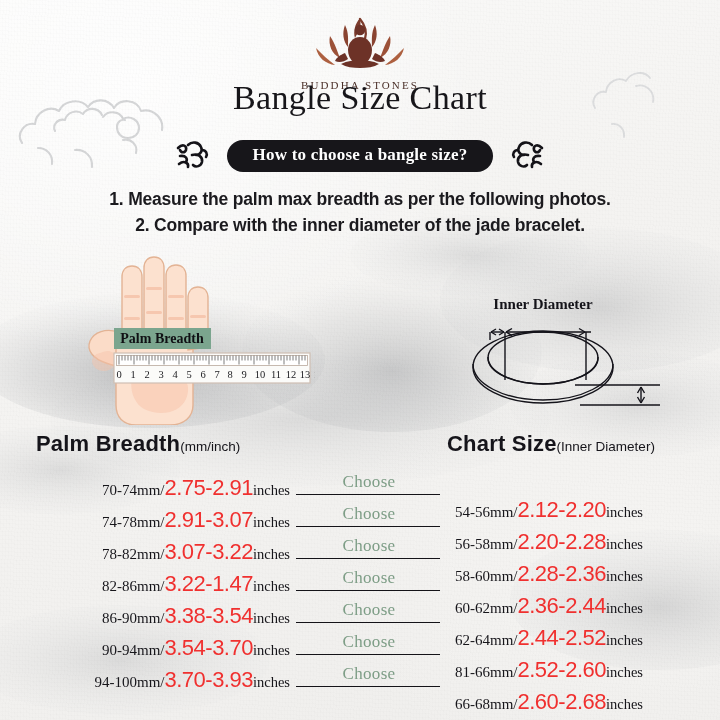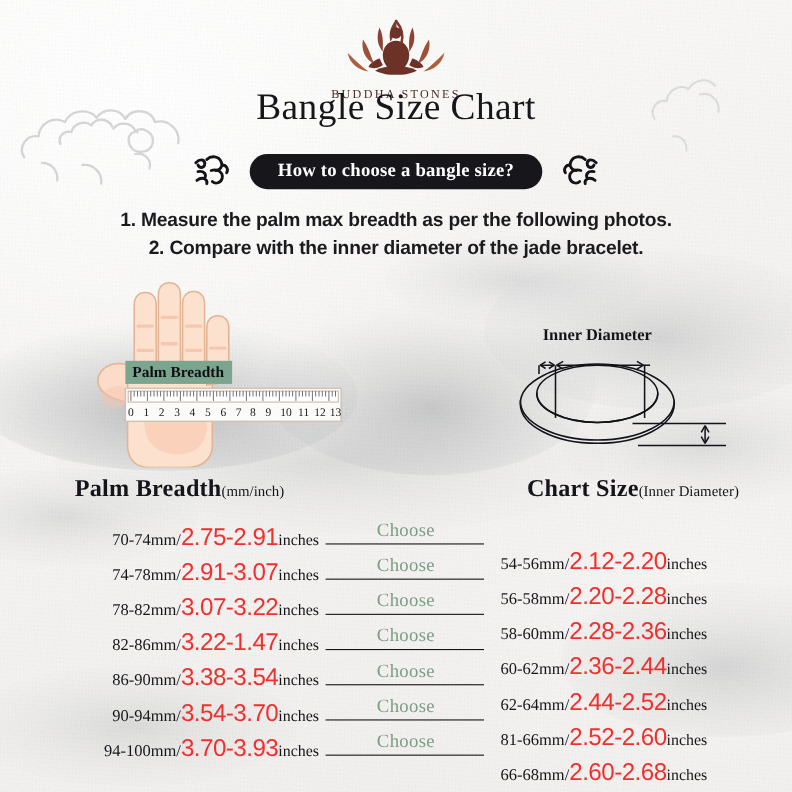--- a/index.html
+++ b/index.html
@@ -52,23 +52,22 @@
     font-family:"Liberation Sans",sans-serif;color:#1b1a1e;
   }
   .steps div{font-size:17.5px;font-weight:bold;line-height:26px;letter-spacing:-.2px;}
 
   
   .hand-fig{position:absolute;left:60px;top:255px;width:255px;height:170px;}
   .bangle-fig{position:absolute;left:455px;top:292px;width:225px;height:130px;}
 
   
   .col-head{
-    position:absolute;font-family:Liberation Serif, serif;color:#15141a;
+    position:absolute;font-family:Liberation Sans, sans-serif;color:#15141a;
     white-space:nowrap;
-    margin-left:32px;
   }
   .col-head .big{font-size:22px;font-weight:bold;letter-spacing:.2px;}
   .col-head .small{font-size:13.5px;}
   #head-left{left:36px;top:431px;}
   #head-right{left:447px;top:431px;}
 
   .rows{position:absolute;top:472px;}
   #rows-left{left:22px;width:420px;}
   #rows-right{left:447px;width:270px;margin-top:22px;}
 

